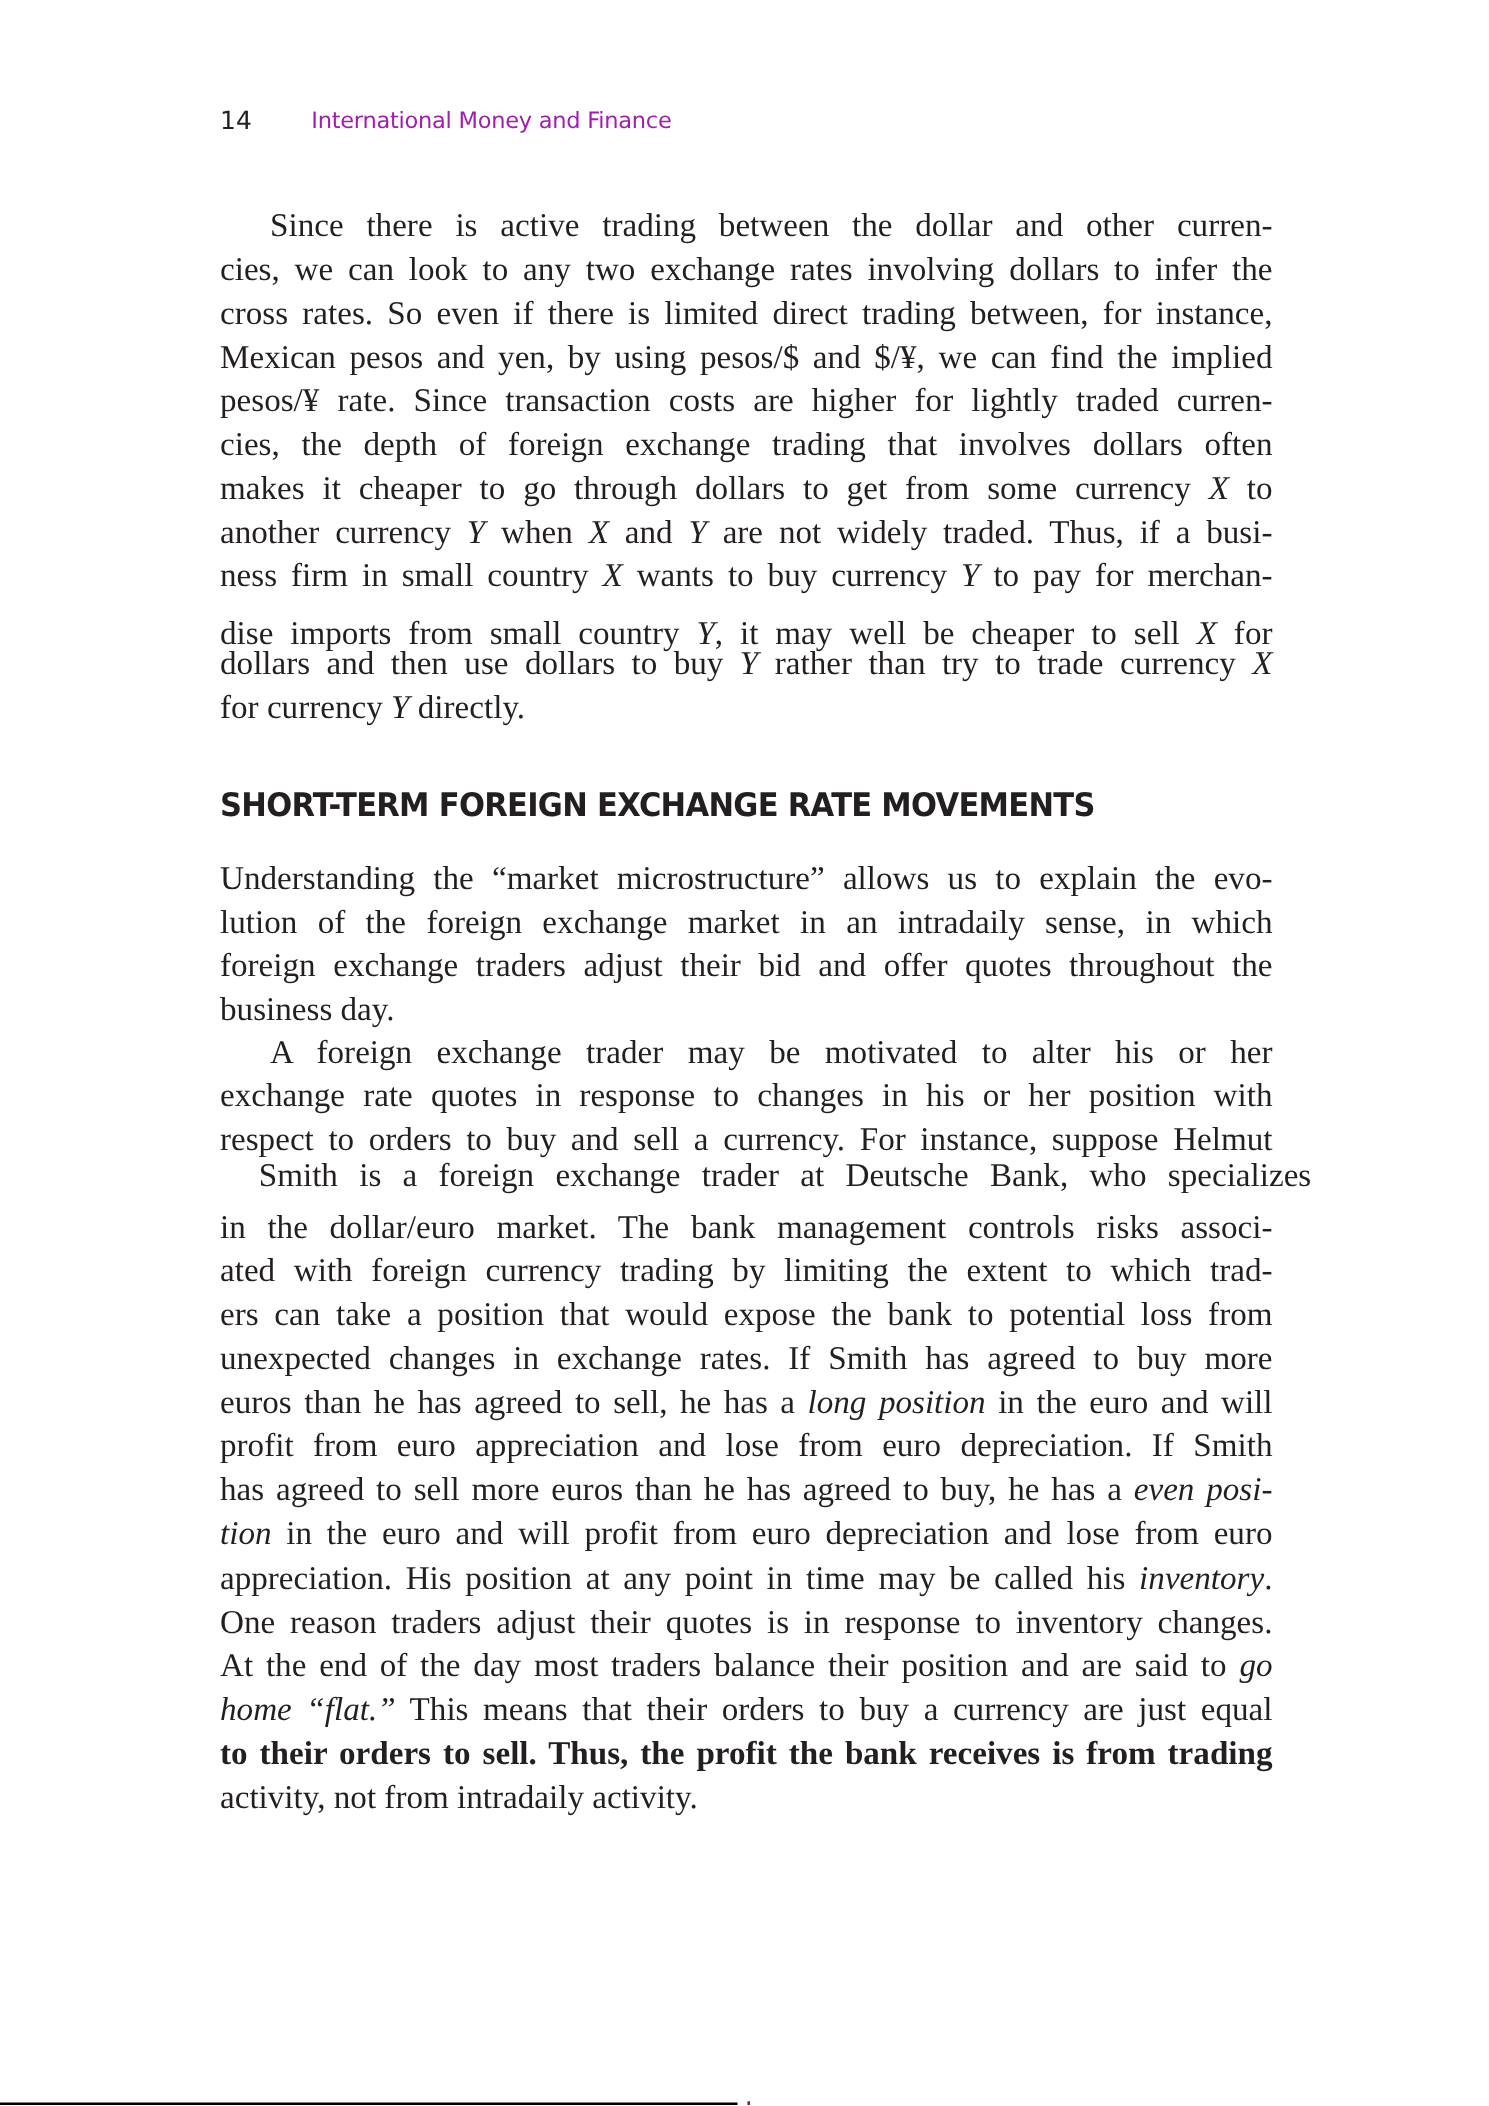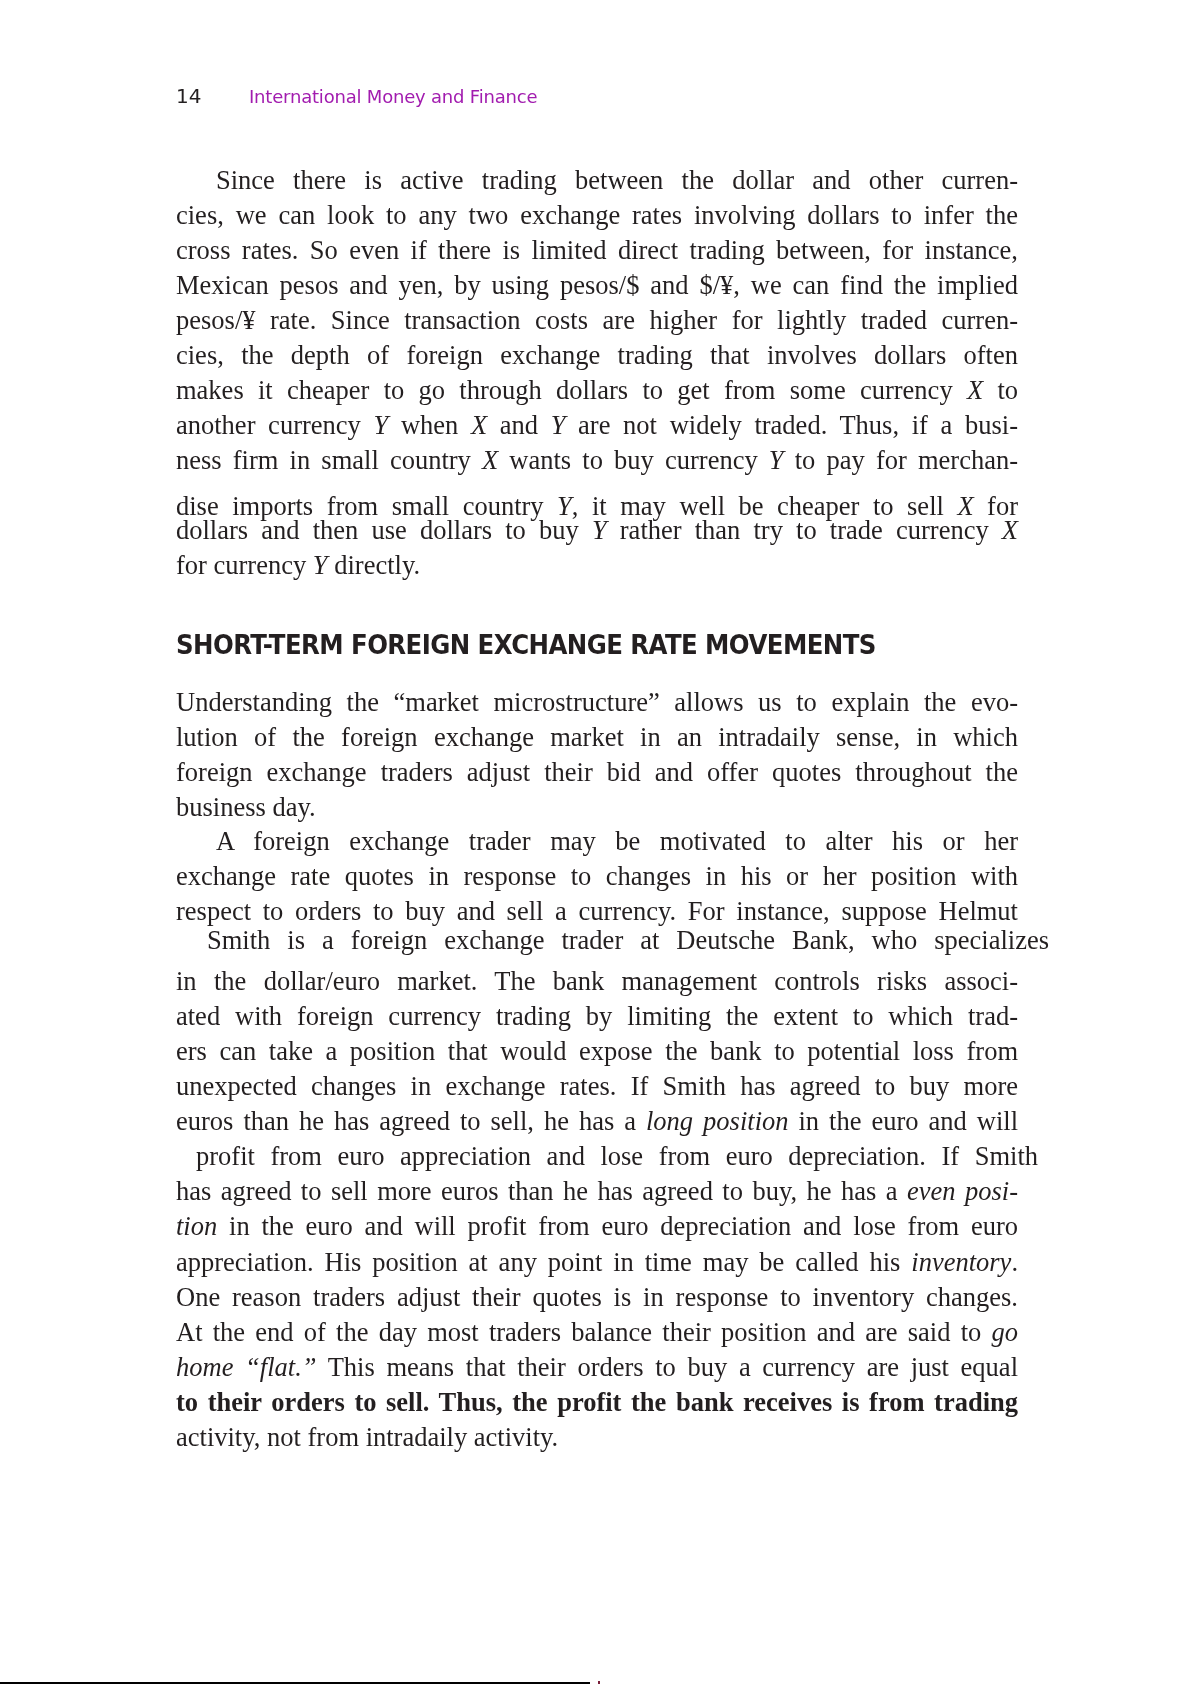--- a/index.html
+++ b/index.html
@@ -54,21 +54,21 @@
   <div class="body-block" style="top:824px;" id="p3">
       <div class="line indent" style="top: 0px;">A foreign exchange trader may be motivated to alter his or her</div>
       <div class="line" style="top: 35.045px;">exchange rate quotes in response to changes in his or her position with</div>
       <div class="line" style="top: 70.09px;">respect to orders to buy and sell a currency. For instance, suppose Helmut</div>
       <div class="line" style="top: 99px; margin-left: 31px;">Smith is a foreign exchange trader at Deutsche Bank, who specializes</div>
       <div class="line" style="top: 140.18px;">in the dollar/euro market. The bank management controls risks associ-</div>
       <div class="line" style="top: 175.225px;">ated with foreign currency trading by limiting the extent to which trad-</div>
       <div class="line" style="top: 210.27px;">ers can take a position that would expose the bank to potential loss from</div>
       <div class="line" style="top: 245.315px;">unexpected changes in exchange rates. If Smith has agreed to buy more</div>
       <div class="line" style="top: 280.36px;">euros than he has agreed to sell, he has a <em>long position</em> in the euro and will</div>
-      <div class="line" style="top: 315.405px; margin-left: 20px;">profit from euro appreciation and lose from euro depreciation. If Smith</div>
+      <div class="line" style="top: 315.405px;">profit from euro appreciation and lose from euro depreciation. If Smith</div>
       <div class="line" style="top: 350.45px;">has agreed to sell more euros than he has agreed to buy, he has a <em>even posi-</em></div>
       <div class="line" style="top: 385.495px;"><em>tion</em> in the euro and will profit from euro depreciation and lose from euro</div>
       <div class="line" style="top: 420.54px;">appreciation. His position at any point in time may be called his <em>inventory</em>.</div>
       <div class="line" style="top: 455.585px;">One reason traders adjust their quotes is in response to inventory changes.</div>
       <div class="line" style="top: 490.63px;">At the end of the day most traders balance their position and are said to <em>go</em></div>
       <div class="line" style="top: 525.675px;"><em>home “flat.”</em> This means that their orders to buy a currency are just equal</div>
       <div class="line" style="top: 560.72px; font-weight: bold;">to their orders to sell. Thus, the profit the bank receives is from trading</div>
       <div class="line last" style="top: 595.765px;">activity, not from intradaily activity.</div>
     </div>
 

